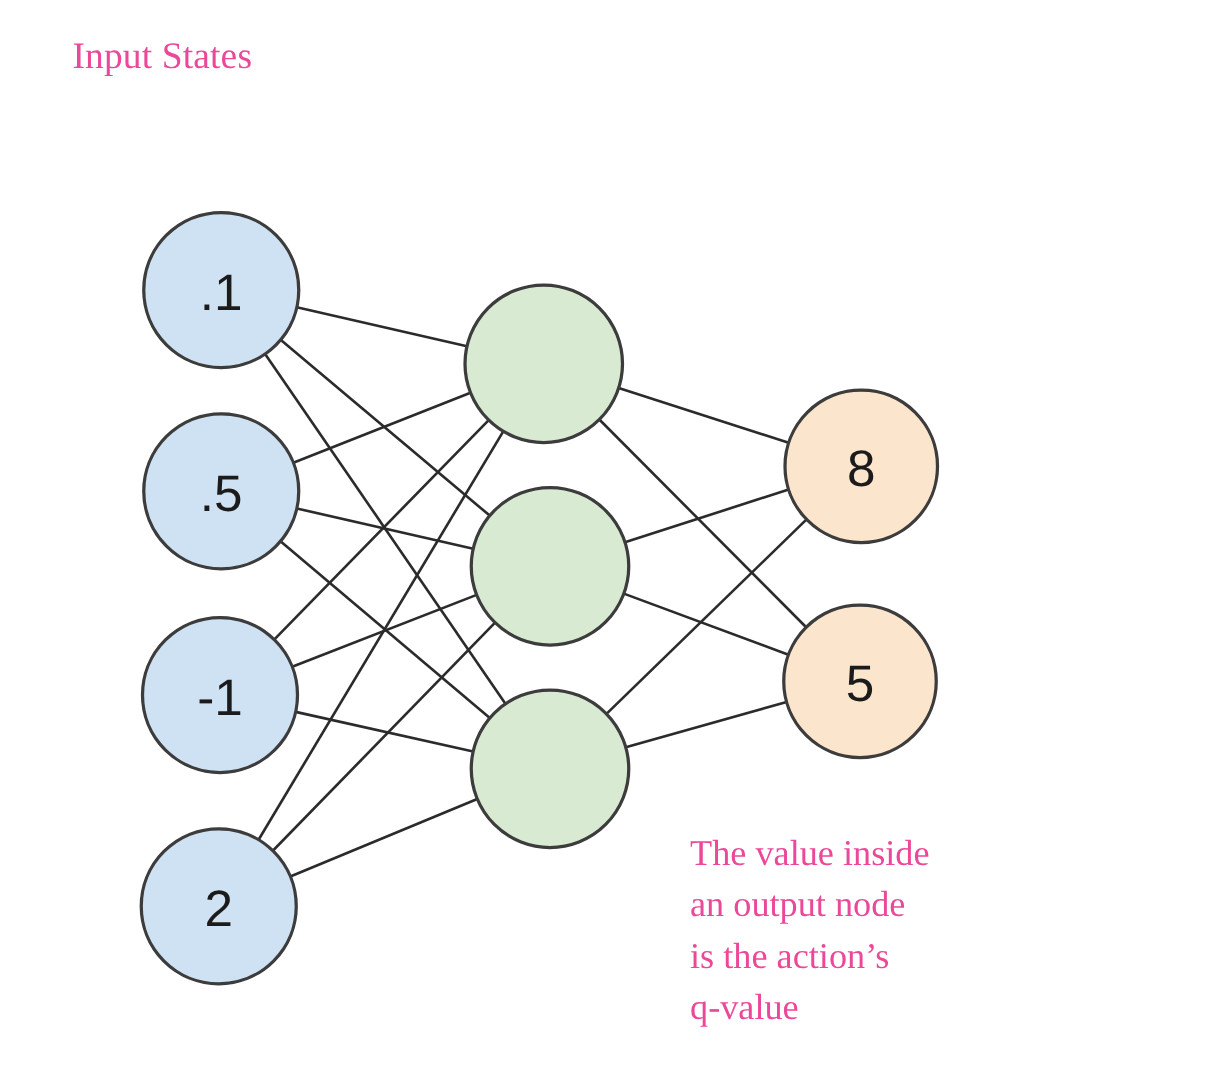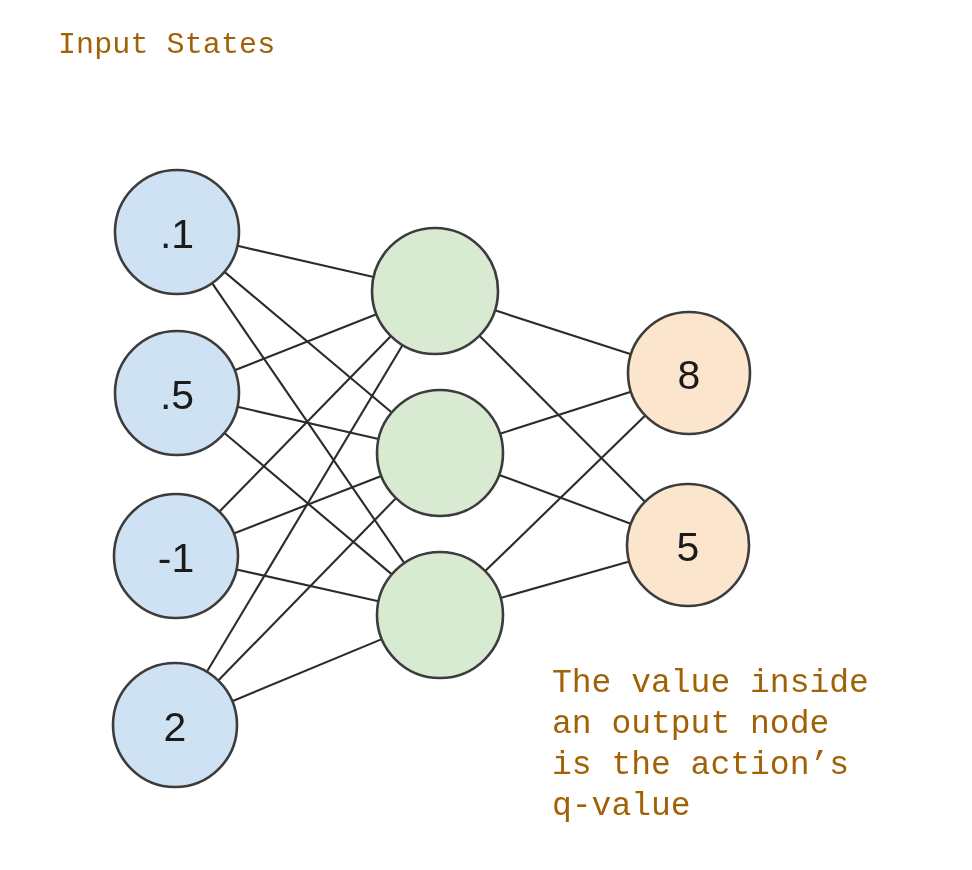--- a/index.html
+++ b/index.html
@@ -36,40 +36,40 @@
   }
   .node-label {
     font-family: "Liberation Sans", sans-serif;
     font-size: 41px;
     fill: #1b1b1b;
     text-anchor: middle;
     dominant-baseline: central;
   }
   .caption {
     position: absolute;
-    font-family: Liberation Mono, monospace;
-    color: #a16207;
+    font-family: Liberation Serif, serif;
+    color: #ec4899;
     white-space: pre-line;
   }
   #title-input-states {
     left: 58px;
     top: 28px;
     font-size: 30px;
     letter-spacing: 0.1px;
   }
   #note-output-action {
     left: 552px;
     top: 130px;
     font-size: 33px;
     line-height: 41px;
   }
   #note-q-value {
     left: 552px;
     top: 663px;
-    font-size: 33px;
+    font-size: 29px;
     line-height: 41px;
   }
 </style>
 </head>
 <body>
 
 <div id="canvas">
 
   <div class="caption" id="title-input-states">Input States</div>
 

